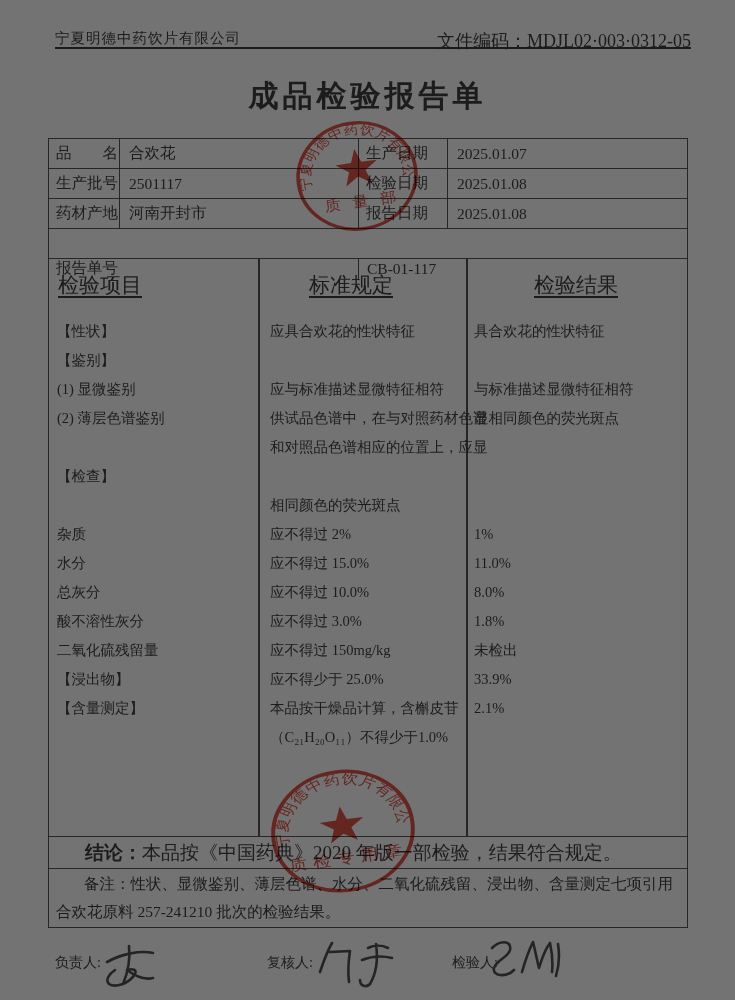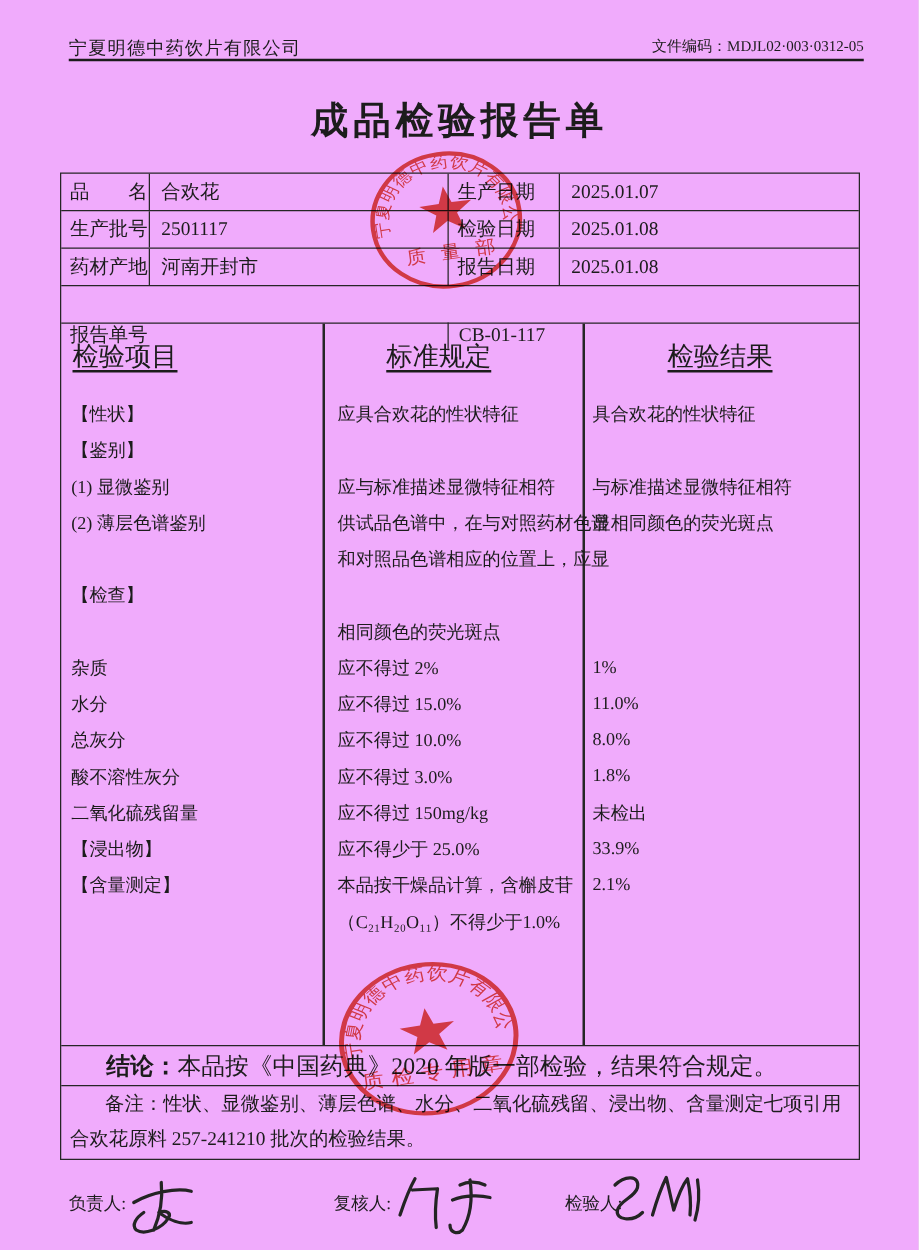--- a/index.html
+++ b/index.html
@@ -1,24 +1,24 @@
 <!DOCTYPE html>
 <html><head>
 <meta charset="utf-8">
 <style>
   html,body { margin:0; padding:0; background:#e8e8e8; }
   .sheet {
     position:relative; width:735px; height:1000px; margin:0 auto;
-    background:#f0abfc; overflow:hidden;
+    background:#737373; overflow:hidden;
     font-family:"Liberation Serif","DejaVu Serif",serif;
     color:#1c1c1c;
   }
   
   .hdr-company { position:absolute; left:55px; top:29px; font-size:14.5px; letter-spacing:1px; }
-  .hdr-code    { position:absolute; right:44px; top:29px; font-size:12px; }
+  .hdr-code    { position:absolute; right:44px; top:29px; font-size:18px; }
   .hdr-rule    { position:absolute; left:55px; right:44px; top:47px; border-top:2px solid #1b1b1b; height:0; }
   
   .doc-title { position:absolute; left:0; top:76px; width:100%; text-align:center;
                font-size:30px; font-weight:bold; letter-spacing:4px; }
   
   .doc { position:absolute; left:48px; top:138px; width:640px; border:1.6px solid #262626; box-sizing:border-box; }
   .info-row { display:grid; grid-template-columns:71px 239px 89px 239px; height:30px;
               border-bottom:1.6px solid #262626; box-sizing:border-box; font-size:15.5px; }
   .info-row > div { display:flex; align-items:center; box-sizing:border-box; white-space:nowrap; }
   .info-row .l1 { padding-left:7px;  border-right:1.6px solid #262626;text-align:center; }

